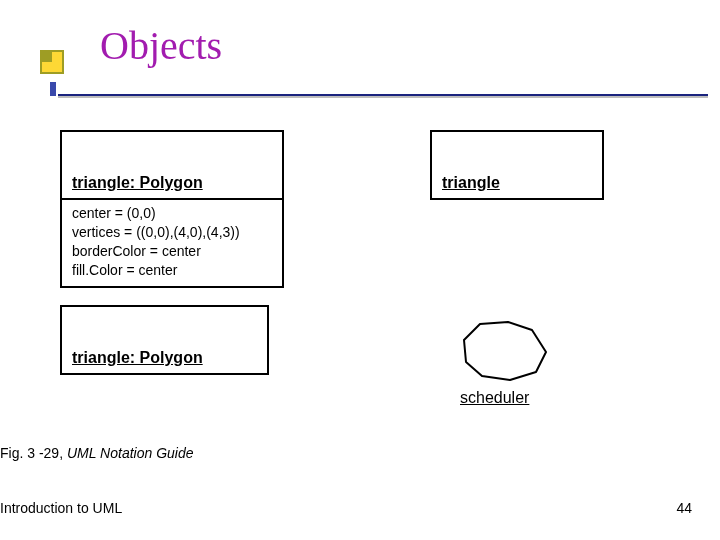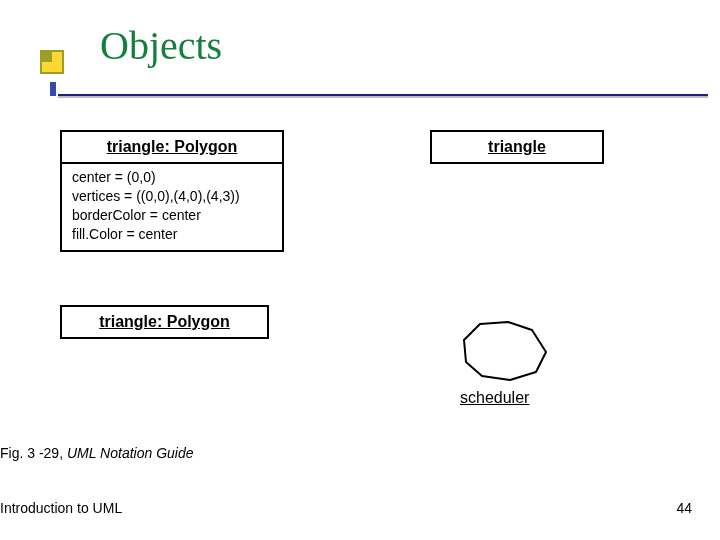--- a/index.html
+++ b/index.html
@@ -48,21 +48,21 @@
     width: 6px;
     height: 14px;
     background: #3949ab;
   }
   .title-text {
     position: absolute;
     left: 60px;
     top: 0px;
     font-family: "Times New Roman", Times, serif;
     font-size: 40px;
-    color: #15803d;
+    color: #a21caf;
   }
   .title-rule {
     position: absolute;
     left: 18px;
     top: 72px;
     width: 650px;
     height: 2px;
     background: #1a237e;
     box-shadow: 0 2px 0 #bdbdbd;
   }
@@ -72,22 +72,23 @@
     position: absolute;
     border: 2px solid #000;
     background: #fff;
     font-family: Arial, Helvetica, sans-serif;
   }
   .obj-header {
     padding: 6px 10px;
     font-weight: bold;
     text-decoration: underline;
     font-size: 16px;
-    text-align: center;
+    text-align: left;
     white-space: nowrap;
+    margin-top: 36px;
   }
   .obj-divider {
     border-top: 2px solid #000;
   }
   .obj-body {
     padding: 4px 10px 6px 10px;
     font-size: 14px;
     line-height: 1.35;
     text-align: left;
     border-radius: 29px;

